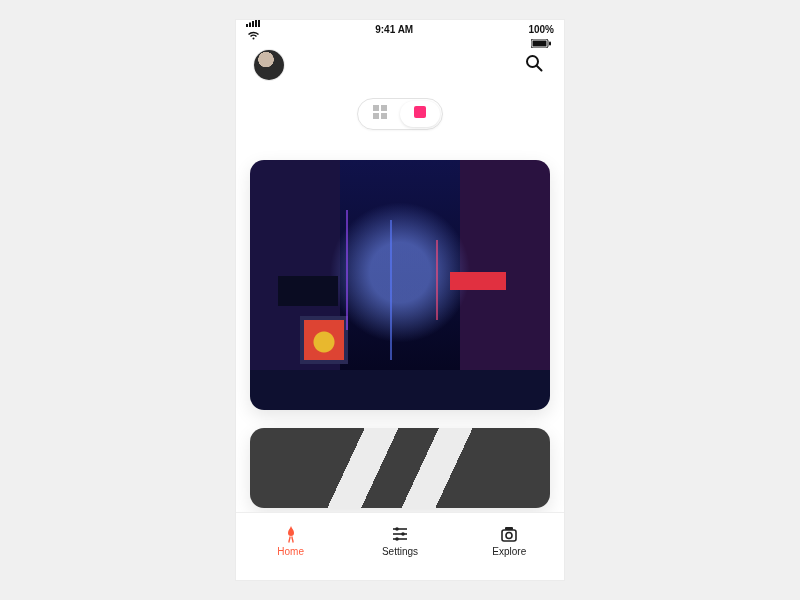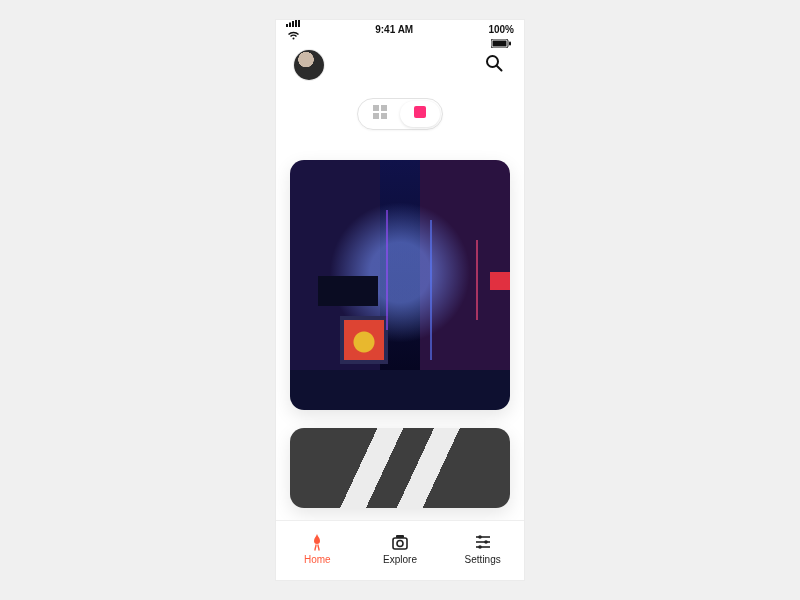--- a/index.html
+++ b/index.html
@@ -5,21 +5,21 @@
   * { box-sizing: border-box; margin: 0; padding: 0; }
   html, body { width: 800px; height: 600px; }
   body {
     background: #f0f0f0;
     font-family: -apple-system, "Helvetica Neue", Arial, sans-serif;
     display: flex;
     align-items: center;
     justify-content: center;
   }
   .phone {
-    width: 248px;
+    width: 328px;
     height: 560px;
     background: #fff;
     position: relative;
     overflow: hidden;
     box-shadow: 0 0 0 1px rgba(0,0,0,0.02);
   }
   
   .status {
     height: 18px;
     display: flex;
@@ -111,21 +111,21 @@
   .card2 {
     height: 80px;
     background:
       
       linear-gradient(115deg, transparent 0 34%, #ececec 34% 44%, transparent 44% 56%, #ececec 56% 66%, transparent 66% 100%),
       #3e3e3e;
   }
   
   .tabbar {
     position: absolute;
-    left: 0; right: 0; bottom: 4px;
+    left: 0; right: 0; bottom: 12px;
     height: 56px;
     border-top: 1px solid #eee;
     background: #fff;
     display: flex;
   }
   .tab {
     flex: 1;
     display: flex;
     flex-direction: column;
     align-items: center;
@@ -223,35 +223,35 @@
         <svg width="20" height="20" viewBox="0 0 20 20">
             <path d="M10 2c1 3 3 4 3 7a3 3 0 11-6 0c0-3 2-4 3-7z" fill="#ff5a3c"></path>
             <path d="M9 13c0 2-1 3-1 5m3-5c0 2 1 3 1 5" stroke="#ff5a3c" stroke-width="1.4" fill="none" stroke-linecap="round"></path>
           </svg>
       </span>
       <span>Home</span>
     </div>
     <div class="tab">
       <span>
         <svg width="20" height="20" viewBox="0 0 20 20">
-            <rect x="3" y="6" width="14" height="11" rx="2" fill="none" stroke="#222" stroke-width="1.6"></rect>
-            <rect x="6" y="3" width="8" height="3" rx="1" fill="#222"></rect>
-            <circle cx="10" cy="11.5" r="3" fill="none" stroke="#222" stroke-width="1.6"></circle>
-          </svg>
-      </span>
-      <span>Explore</span>
-    </div>
-    <div class="tab">
-      <span>
-        <svg width="20" height="20" viewBox="0 0 20 20">
           <line x1="3" y1="5" x2="17" y2="5" stroke="#222" stroke-width="1.6"></line>
           <line x1="3" y1="10" x2="17" y2="10" stroke="#222" stroke-width="1.6"></line>
           <line x1="3" y1="15" x2="17" y2="15" stroke="#222" stroke-width="1.6"></line>
           <circle cx="7" cy="5" r="1.8" fill="#222"></circle>
           <circle cx="13" cy="10" r="1.8" fill="#222"></circle>
           <circle cx="7" cy="15" r="1.8" fill="#222"></circle>
         </svg>
       </span>
       <span>Settings</span>
     </div>
+    <div class="tab">
+      <span>
+        <svg width="20" height="20" viewBox="0 0 20 20">
+            <rect x="3" y="6" width="14" height="11" rx="2" fill="none" stroke="#222" stroke-width="1.6"></rect>
+            <rect x="6" y="3" width="8" height="3" rx="1" fill="#222"></rect>
+            <circle cx="10" cy="11.5" r="3" fill="none" stroke="#222" stroke-width="1.6"></circle>
+          </svg>
+      </span>
+      <span>Explore</span>
+    </div>
   </div>
 
 </div>
 
 </body></html>

